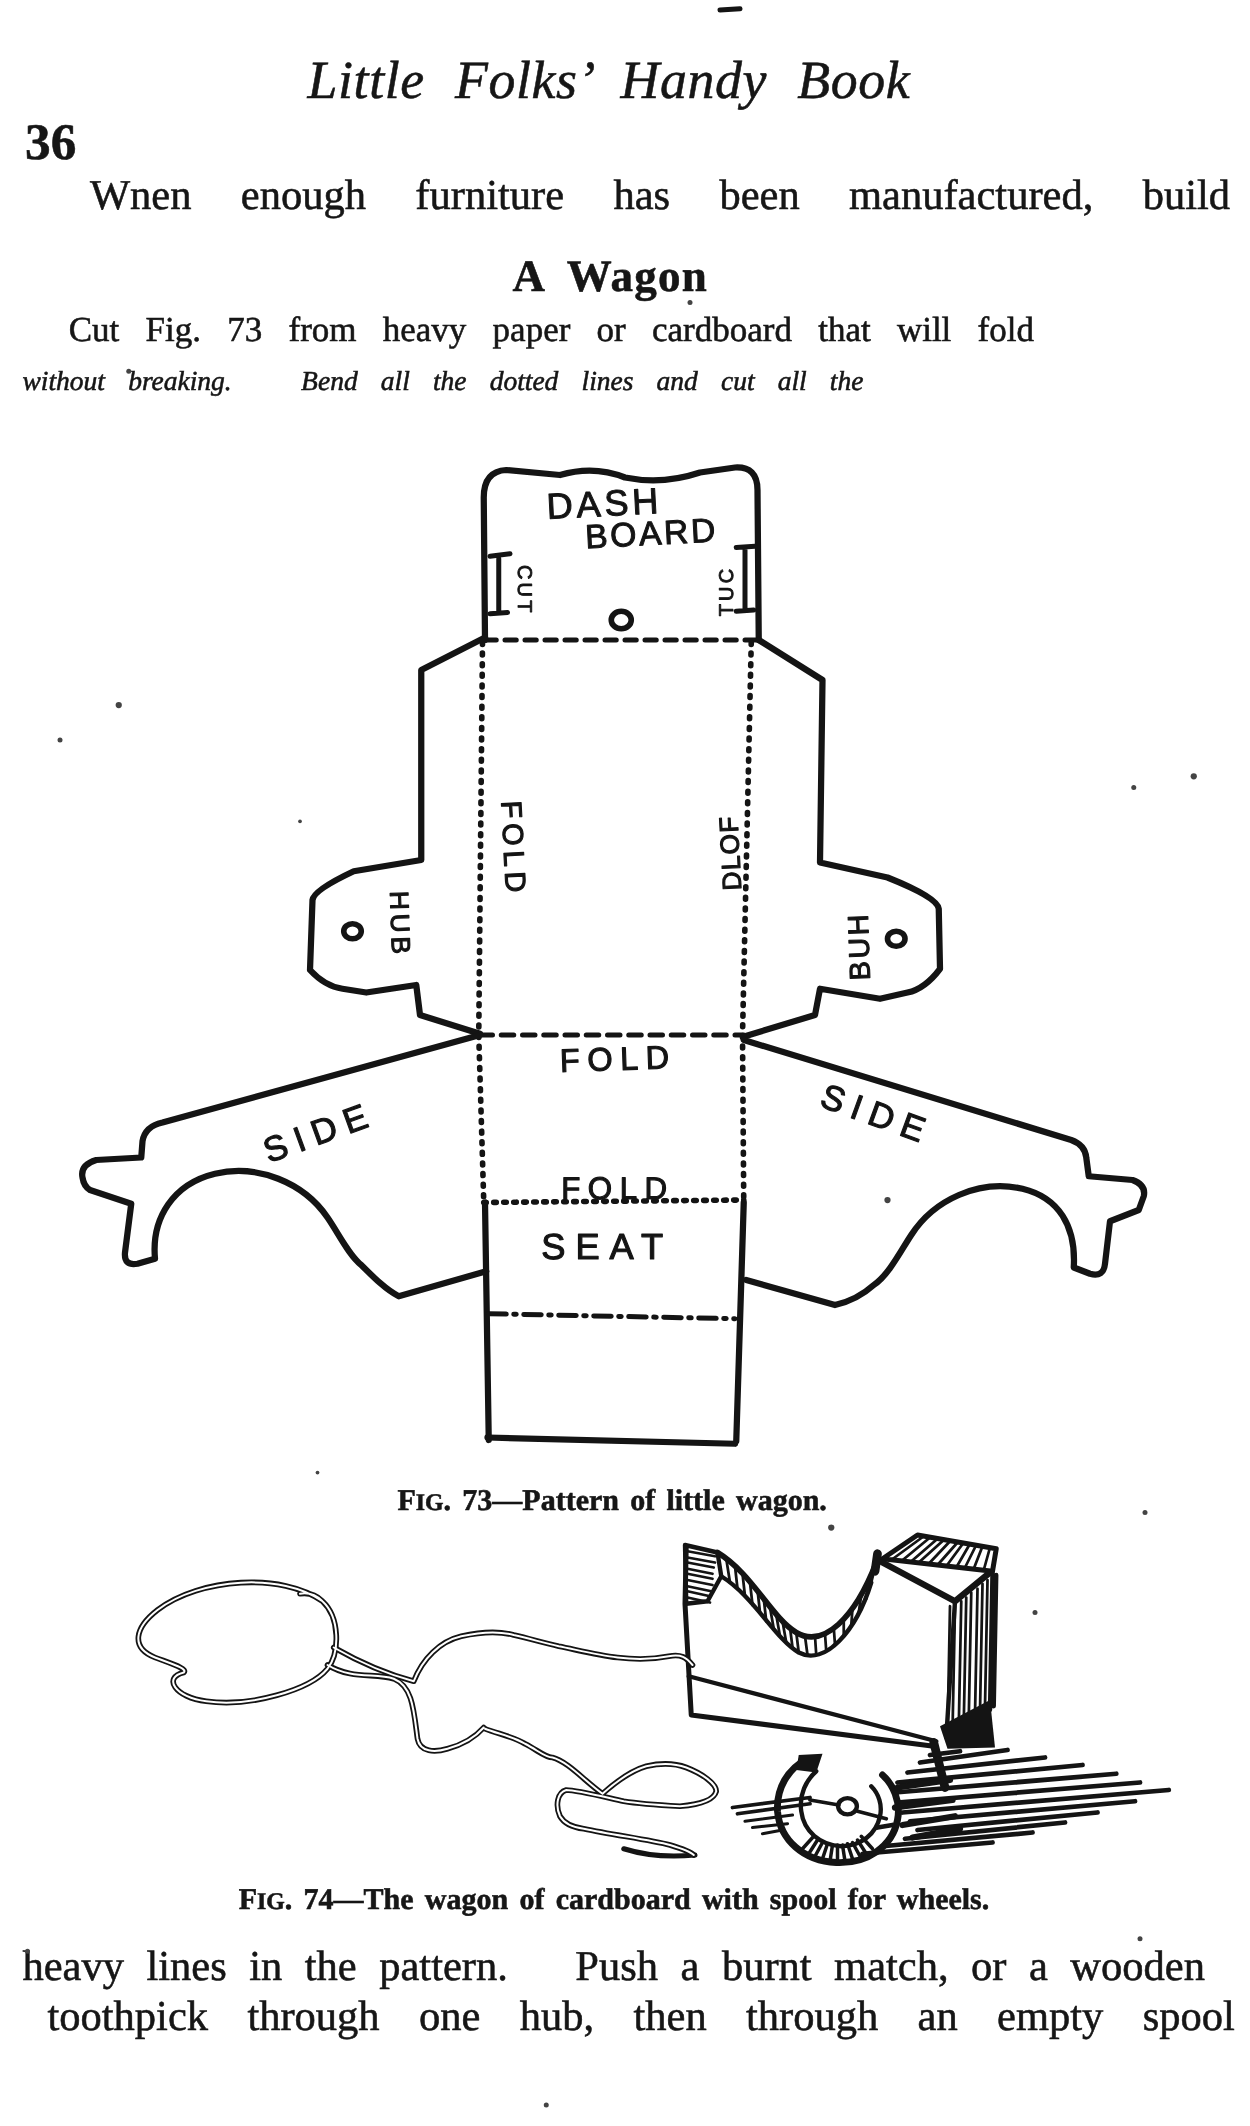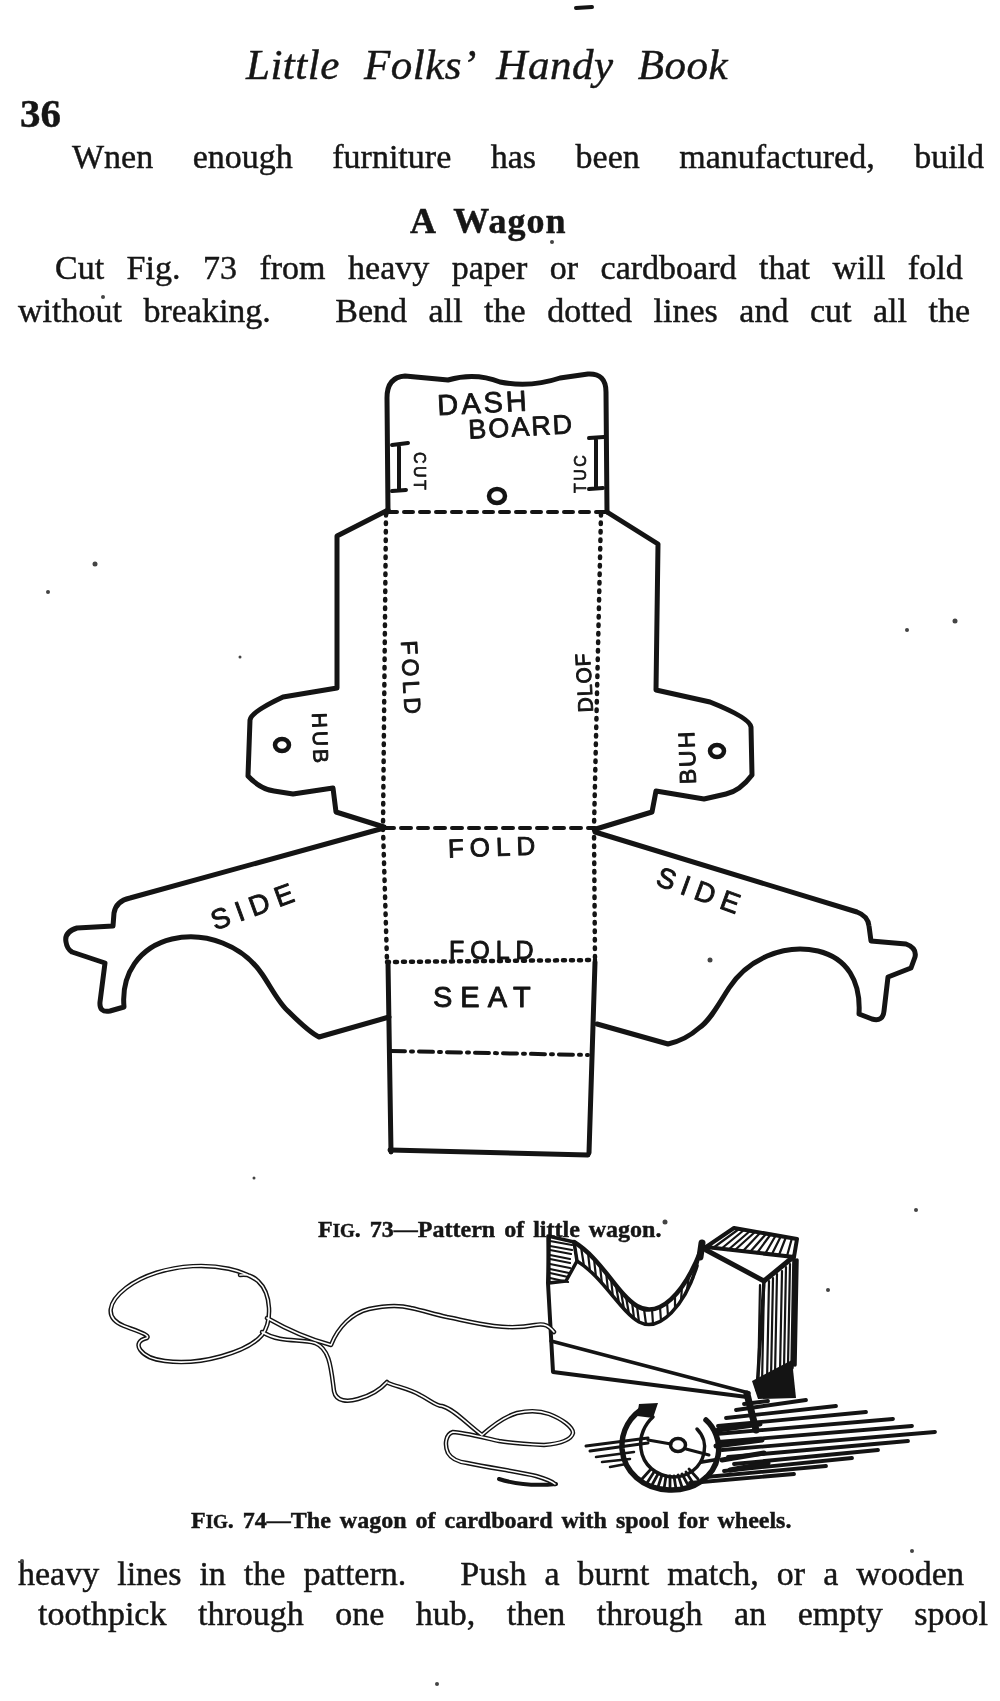--- a/index.html
+++ b/index.html
@@ -14,25 +14,25 @@
 <body>
 
 <div class="abs" style="left:20px;top:49px;font-size:41px;font-weight:bold;margin-top:40px;">36</div>
 
 <div class="abs" style="left:246px;top:40px;width:520px;font-size:43px;font-weight:normal;font-style:italic;word-spacing:13px;letter-spacing:0.5px;">Little Folks’ Handy Book</div>
 
 <div class="abs" style="left:55px;top:138px;font-size:34px;word-spacing:31px;margin-left:17px;">Wnen enough furniture has been manufactured, build</div>
 
 <div class="abs" style="left:410px;top:200px;font-size:36px;font-weight:bold;word-spacing:9px;letter-spacing:1px;">A Wagon</div>
 
-<div class="abs" style="left:55px;top:249px;font-size:34px;word-spacing:14px;">Cut Fig. 73 from heavy paper or cardboard that will fold</div>
+<div class="abs" style="left:55px;top:249px;font-size:28px;word-spacing:14px;">Cut Fig. 73 from heavy paper or cardboard that will fold</div>
 
-<div class="abs" style="left:18px;top:292px;font-size:34px;word-spacing:13px;">without breaking.&nbsp;&nbsp; Bend all the dotted lines and cut all the</div>
+<div class="abs" style="left:18px;top:292px;font-size:22px;word-spacing:13px;font-style:italic;">without breaking.&nbsp;&nbsp; Bend all the dotted lines and cut all the</div>
 
-<div class="abs" style="left:318px;top:1216px;font-size:24px;font-weight:bold;word-spacing:3px;">F<span style="font-size:19px;">IG</span>. 73—Pattern of little wagon.</div>
+<div class="abs" style="left:318px;top:1188px;font-size:24px;font-weight:bold;word-spacing:3px;">F<span style="font-size:19px;">IG</span>. 73—Pattern of little wagon.</div>
 
 <div class="abs" style="left:191px;top:1507px;font-size:24px;font-weight:bold;word-spacing:3px;font-family:Liberation Serif, serif;">F<span style="font-size:19px;">IG</span>. 74—The wagon of cardboard with spool for wheels.</div>
 
 <div class="abs" style="left:18px;top:1555px;font-size:34px;word-spacing:9.5px;">heavy lines in the pattern.&nbsp;&nbsp; Push a burnt match, or a wooden</div>
 
 <div class="abs" style="left:18px;top:1595px;font-size:34px;word-spacing:23px;margin-left:20px;">toothpick through one hub, then through an empty spool</div>
 <svg width="1000" height="1701" viewBox="0 0 1000 1701" fill="none" stroke="#141414" stroke-linecap="round" stroke-linejoin="round">
 <g stroke-width="5">
 
 <path d="M388,512 L387,398 Q387,377 405,376 L448,380 Q475,372 500,382 Q530,388 560,378 L588,374 Q606,373 606,392 L607,512"></path>

